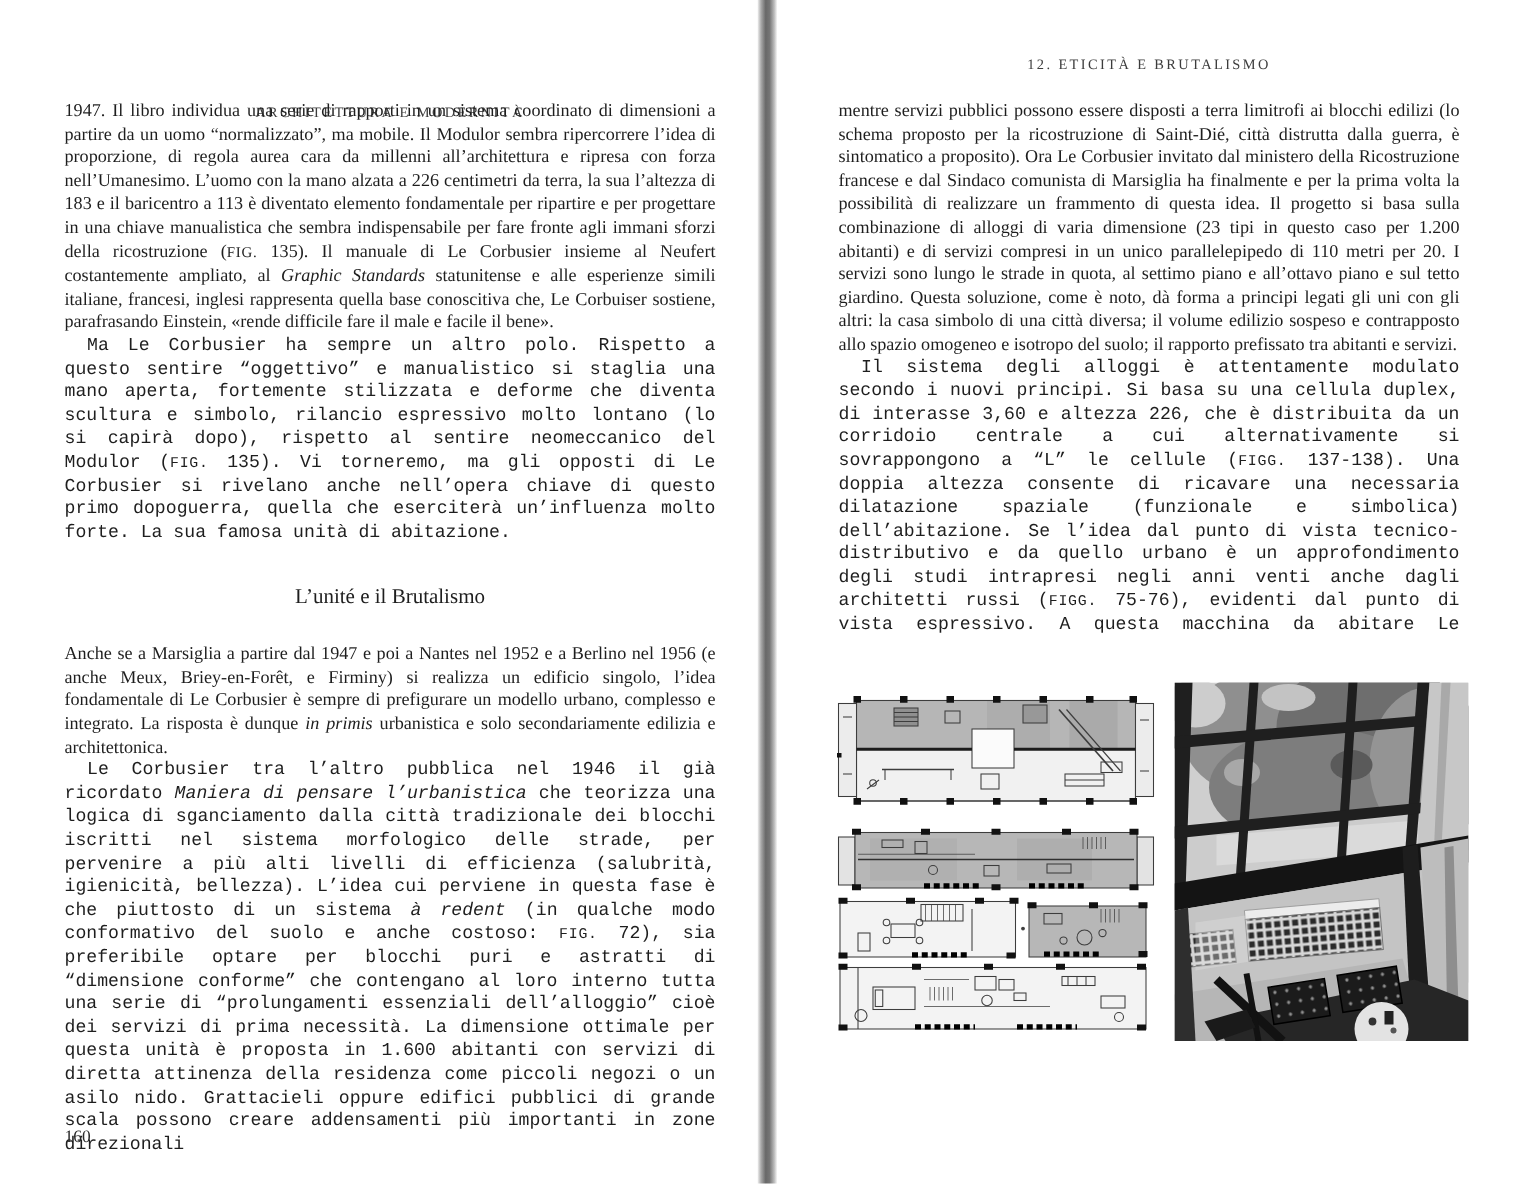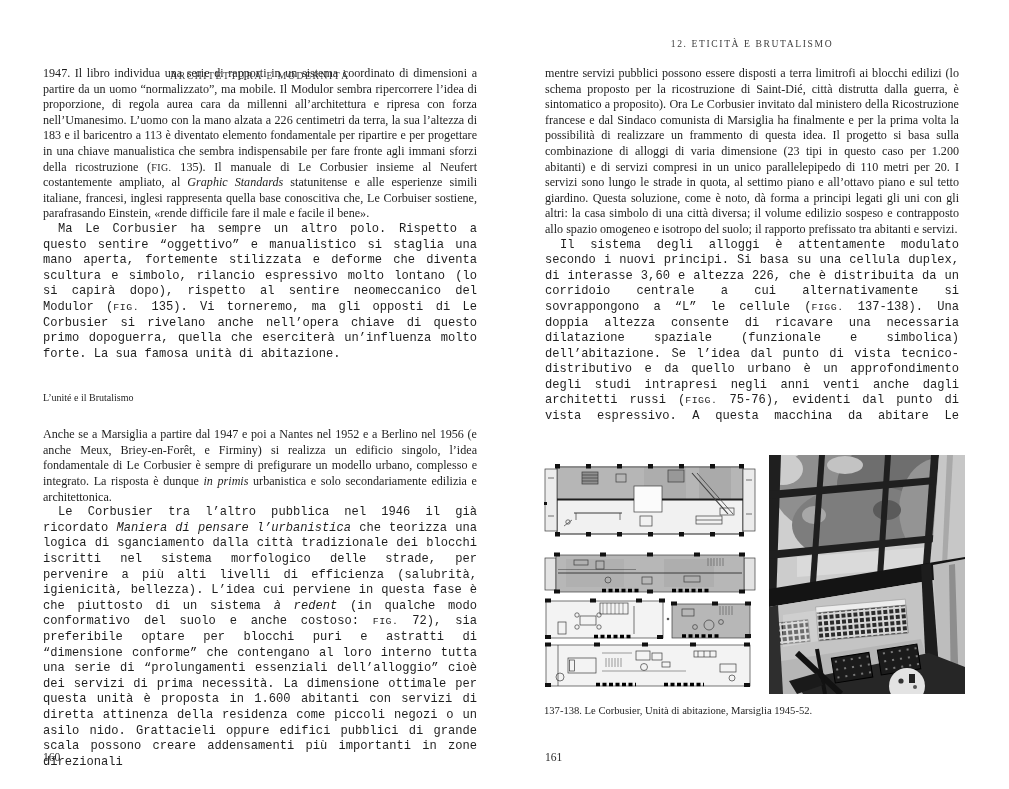--- a/index.html
+++ b/index.html
@@ -3,21 +3,21 @@
 <meta charset="utf-8">
 <style>
   html,body{margin:0;padding:0;}
   body{
     width:1009px;height:789px;position:relative;background:#ffffff;
     font-family:"Liberation Serif","DejaVu Serif",serif;color:#1e1e1e;
     overflow:hidden;
   }
   .page{position:absolute;top:0;height:789px;background:#ffffff;}
   .page-left{left:0;width:505px;}
-  .page-right{left:504px;width:391px;}
+  .page-right{left:518px;width:391px;}
   .gutter{
     position:absolute;left:505px;top:0;width:13px;height:789px;
     background:linear-gradient(to right,#f4f4f4 0%,#a9a9a9 18%,#686868 42%,#757575 62%,#bdbdbd 86%,#f6f6f6 100%);
   }
   .running-header{
     position:absolute;top:38px;text-align:center;
     font-size:9.6px;letter-spacing:1.6px;color:#3c3c3c;
   }
   .rh-left{left:43px;width:434px;margin-top:32px;}
   .rh-right{left:41px;width:414px;}
@@ -26,21 +26,21 @@
   .body-right{left:41px;width:414px;}
   p.para{
     margin:0;font-size:12.1px;line-height:15.6px;text-align:justify;
     color:#1e1e1e;
   }
   p.indent{text-indent:15px;font-family:Liberation Mono, monospace;}
   p.cont{text-align-last:justify;}
   .seg-i{font-style:italic;}
   .seg-sc{font-size:0.82em;letter-spacing:0.5px;}
   h2.section-heading{
-    font-weight:normal;font-size:10px;color:#1e1e1e;
+    font-weight:normal;text-align:center;font-size:14px;color:#1e1e1e;
     margin:27px 0 20px 0;line-height:18px;
   }
   .figures-row{position:absolute;left:40px;top:453px;width:421px;height:239px;}
   .fig-plans{position:absolute;left:0;top:11px;}
   .fig-photo{position:absolute;left:225px;top:2px;}
   .caption{
     position:absolute;left:40px;top:705px;width:414px;
     font-size:10.6px;color:#242424;
   }
   .page-number{
@@ -325,17 +325,15 @@
           </g>
           <g stroke="#121212">
             <line x1="28" y1="198" x2="72" y2="239" stroke-width="6"></line>
             <line x1="48" y1="194" x2="56" y2="239" stroke-width="4"></line>
             <polygon points="20,226 48,218 54,230 28,239" fill="#1a1a1a" stroke="none"></polygon>
           </g>
         </g>
       </svg>
     </div>
 
-    <div class="caption">137-138. Le Corbusier, Unità di abitazione, Marsiglia 1945-52.</div>
-
-    <div class="page-number pn-right">161</div>
+
   </div>
 </div>
 
 </body></html>

